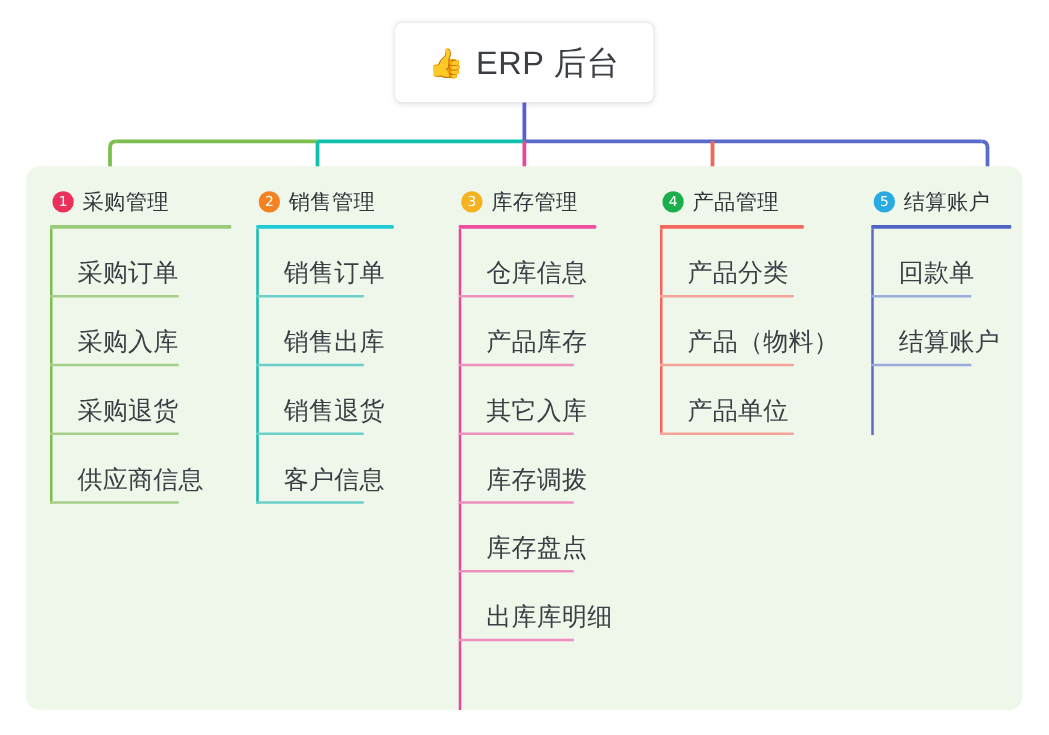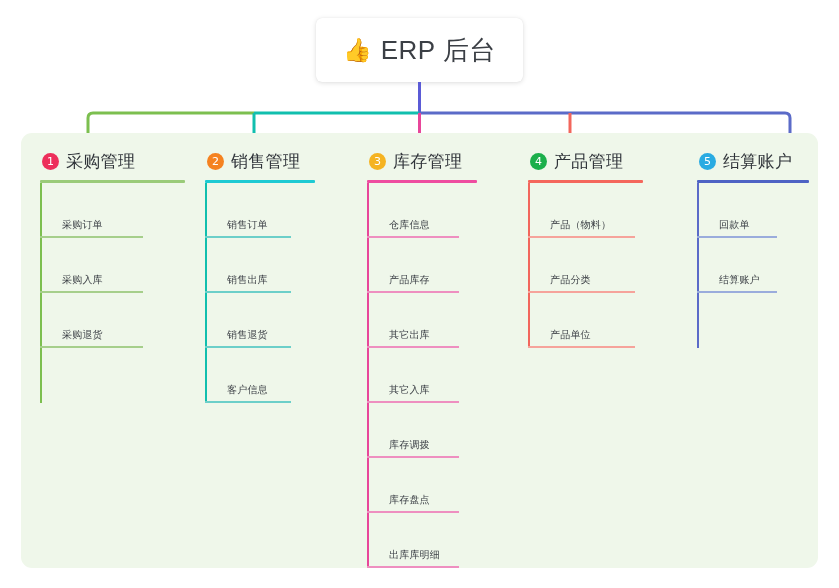--- a/index.html
+++ b/index.html
@@ -120,21 +120,21 @@
   .item {
     position: relative;
     height: 55px;
     box-sizing: border-box;
     display: flex;
     align-items: flex-end;
     padding-bottom: 6px;
     padding-left: 22px;
   }
   .item-label {
-    font-size: 10px;
+    font-size: 20px;
     color: #3b3f45;
     white-space: nowrap;
     letter-spacing: 0.2px;
   }
   .item-rule {
     position: absolute;
     left: 0;
     bottom: 0;
     height: 2px;
   }
@@ -180,20 +180,24 @@
           <div class="item-rule" style="background: rgb(166, 207, 139); width: 103px;"></div>
         </div>
         <div class="item">
           <span class="item-label">采购入库</span>
           <div class="item-rule" style="background: rgb(166, 207, 139); width: 103px;"></div>
         </div>
         <div class="item">
           <span class="item-label">采购退货</span>
           <div class="item-rule" style="background: rgb(166, 207, 139); width: 103px;"></div>
         </div>
+        <div class="item">
+          <span class="item-label">供应商信息</span>
+          <div class="item-rule" style="background: rgb(166, 207, 139); width: 103px;"></div>
+        </div>
       </div>
     </div>
     <div class="column" style="left: 205px; top: 148px; width: 110px;">
       <div class="col-header">
         <span class="badge" style="background: rgb(245, 130, 32);">2</span>
         <span class="col-title">销售管理</span>
       </div>
       <div class="header-rule" style="background: rgb(30, 202, 211); width: 110px;"></div>
       <div class="items" style="height: 220px;">
         <div class="spine" style="background: rgb(17, 191, 174); height: 220px;"></div>
@@ -225,24 +229,20 @@
         <div class="spine" style="background: rgb(232, 70, 154); height: 385px;"></div>
         <div class="item">
           <span class="item-label">仓库信息</span>
           <div class="item-rule" style="background: rgb(238, 143, 192); width: 92px;"></div>
         </div>
         <div class="item">
           <span class="item-label">产品库存</span>
           <div class="item-rule" style="background: rgb(238, 143, 192); width: 92px;"></div>
         </div>
         <div class="item">
-          <span class="item-label">其它出库</span>
-          <div class="item-rule" style="background: rgb(238, 143, 192); width: 92px;"></div>
-        </div>
-        <div class="item">
           <span class="item-label">其它入库</span>
           <div class="item-rule" style="background: rgb(238, 143, 192); width: 92px;"></div>
         </div>
         <div class="item">
           <span class="item-label">库存调拨</span>
           <div class="item-rule" style="background: rgb(238, 143, 192); width: 92px;"></div>
         </div>
         <div class="item">
           <span class="item-label">库存盘点</span>
           <div class="item-rule" style="background: rgb(238, 143, 192); width: 92px;"></div>
@@ -255,25 +255,25 @@
     </div>
     <div class="column" style="left: 528px; top: 148px; width: 115px;">
       <div class="col-header">
         <span class="badge" style="background: rgb(27, 175, 75);">4</span>
         <span class="col-title">产品管理</span>
       </div>
       <div class="header-rule" style="background: rgb(244, 103, 92); width: 115px;"></div>
       <div class="items" style="height: 165px;">
         <div class="spine" style="background: rgb(242, 102, 92); height: 165px;"></div>
         <div class="item">
+          <span class="item-label">产品分类</span>
+          <div class="item-rule" style="background: rgb(246, 163, 155); width: 107px;"></div>
+        </div>
+        <div class="item">
           <span class="item-label">产品（物料）</span>
-          <div class="item-rule" style="background: rgb(246, 163, 155); width: 107px;"></div>
-        </div>
-        <div class="item">
-          <span class="item-label">产品分类</span>
           <div class="item-rule" style="background: rgb(246, 163, 155); width: 107px;"></div>
         </div>
         <div class="item">
           <span class="item-label">产品单位</span>
           <div class="item-rule" style="background: rgb(246, 163, 155); width: 107px;"></div>
         </div>
       </div>
     </div>
     <div class="column" style="left: 697px; top: 148px; width: 112px;">
       <div class="col-header">

